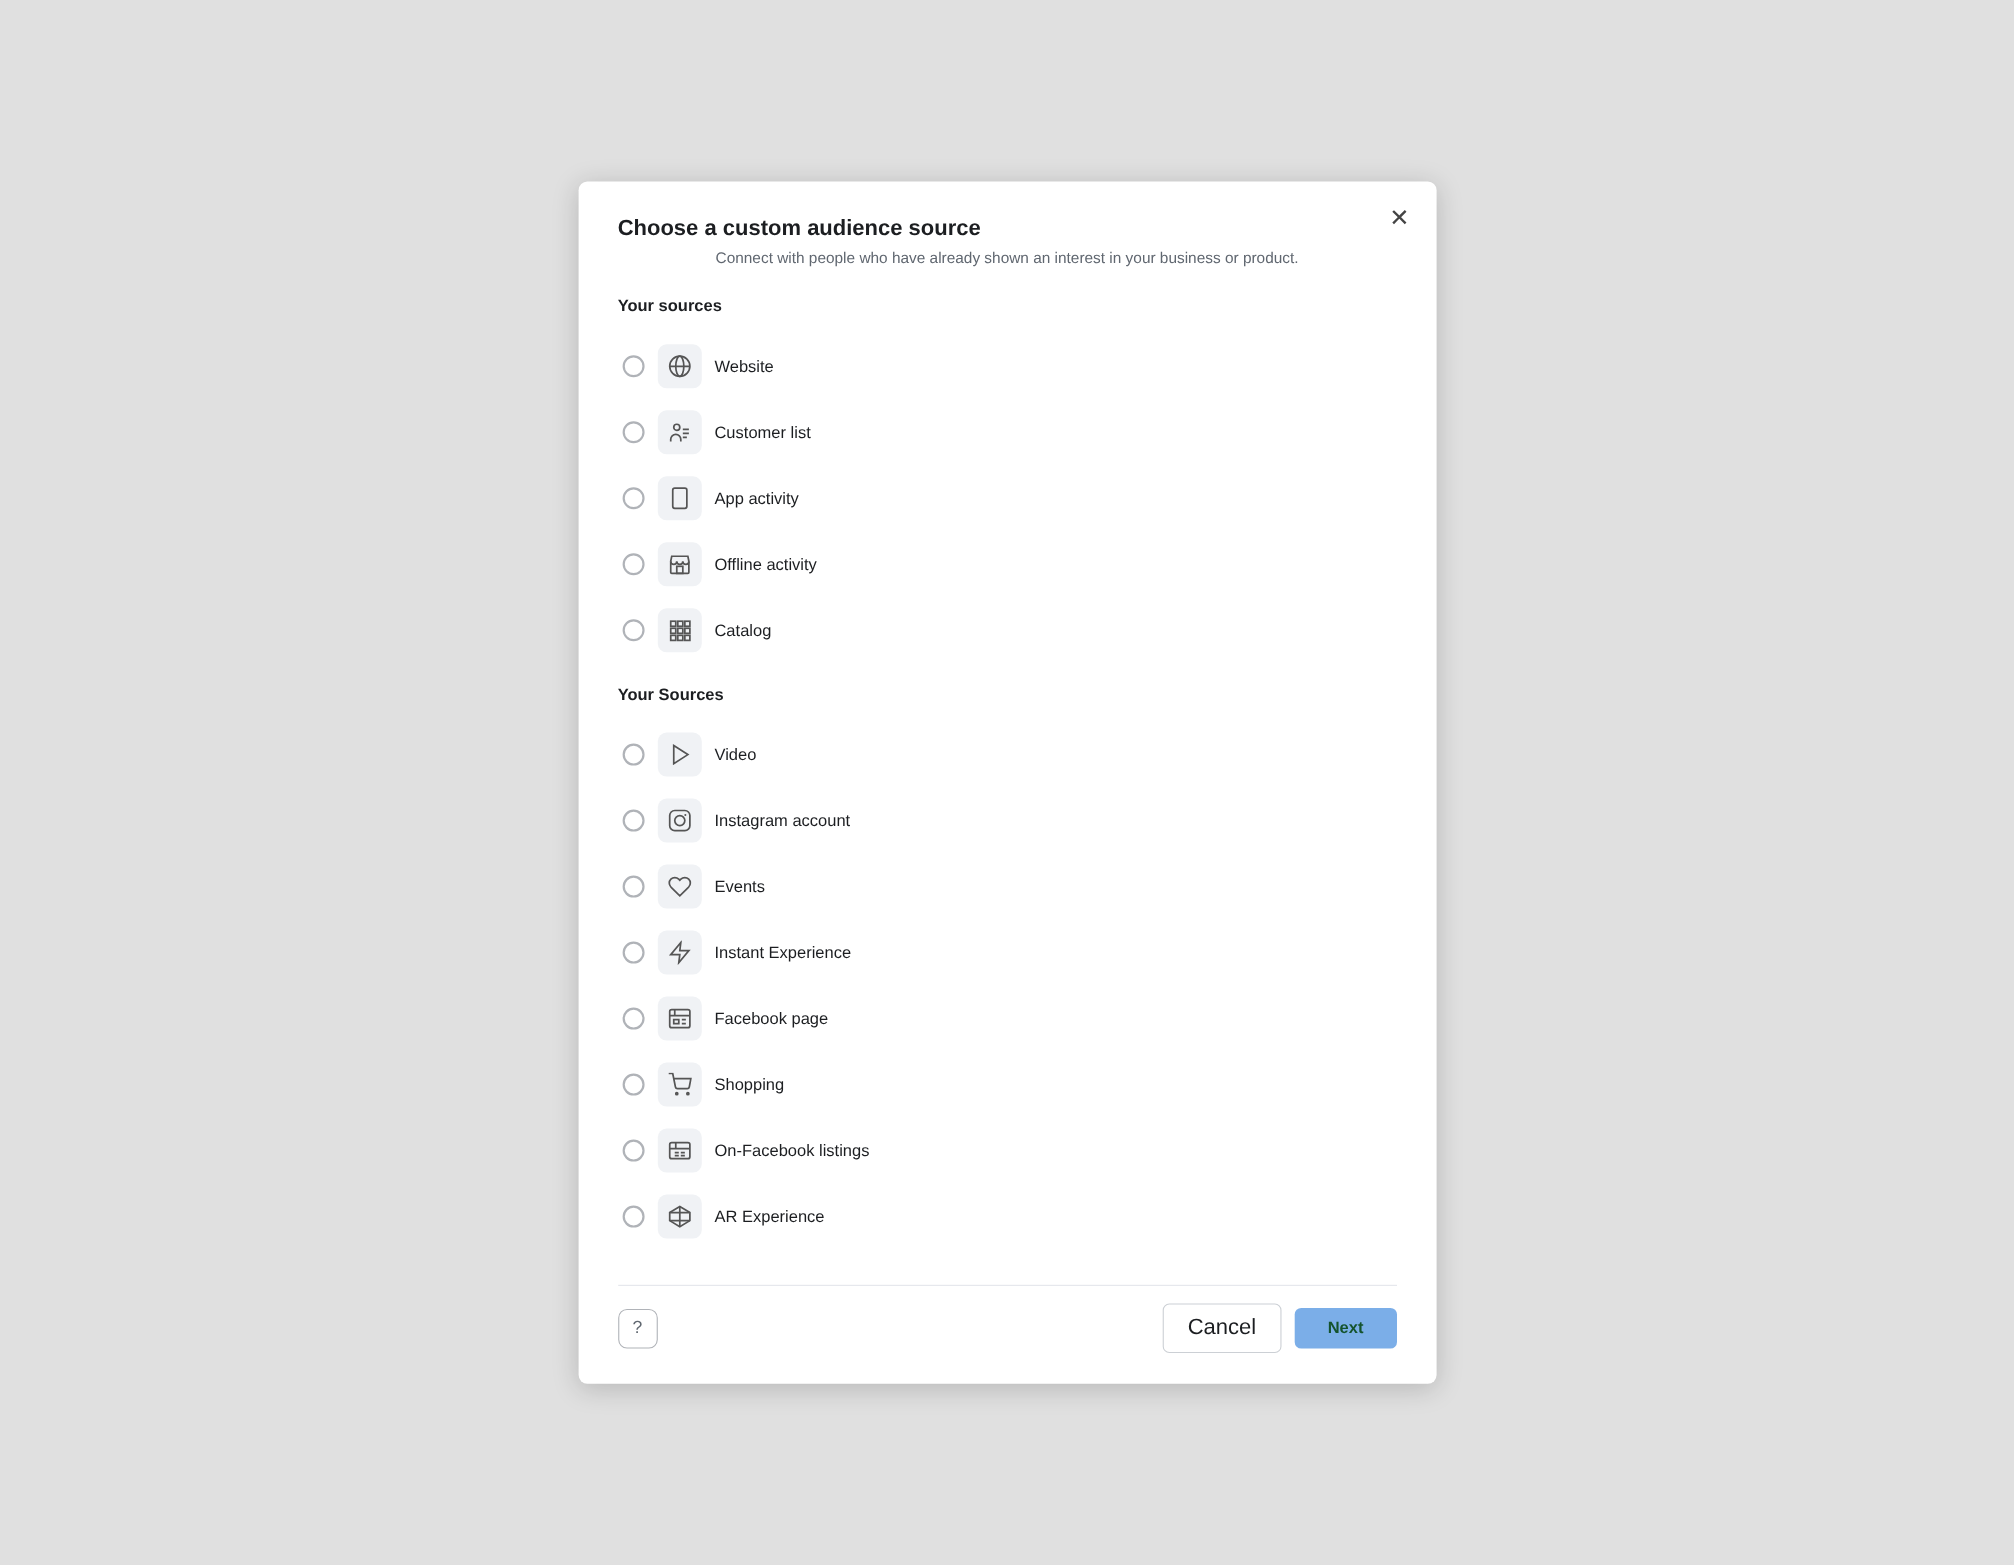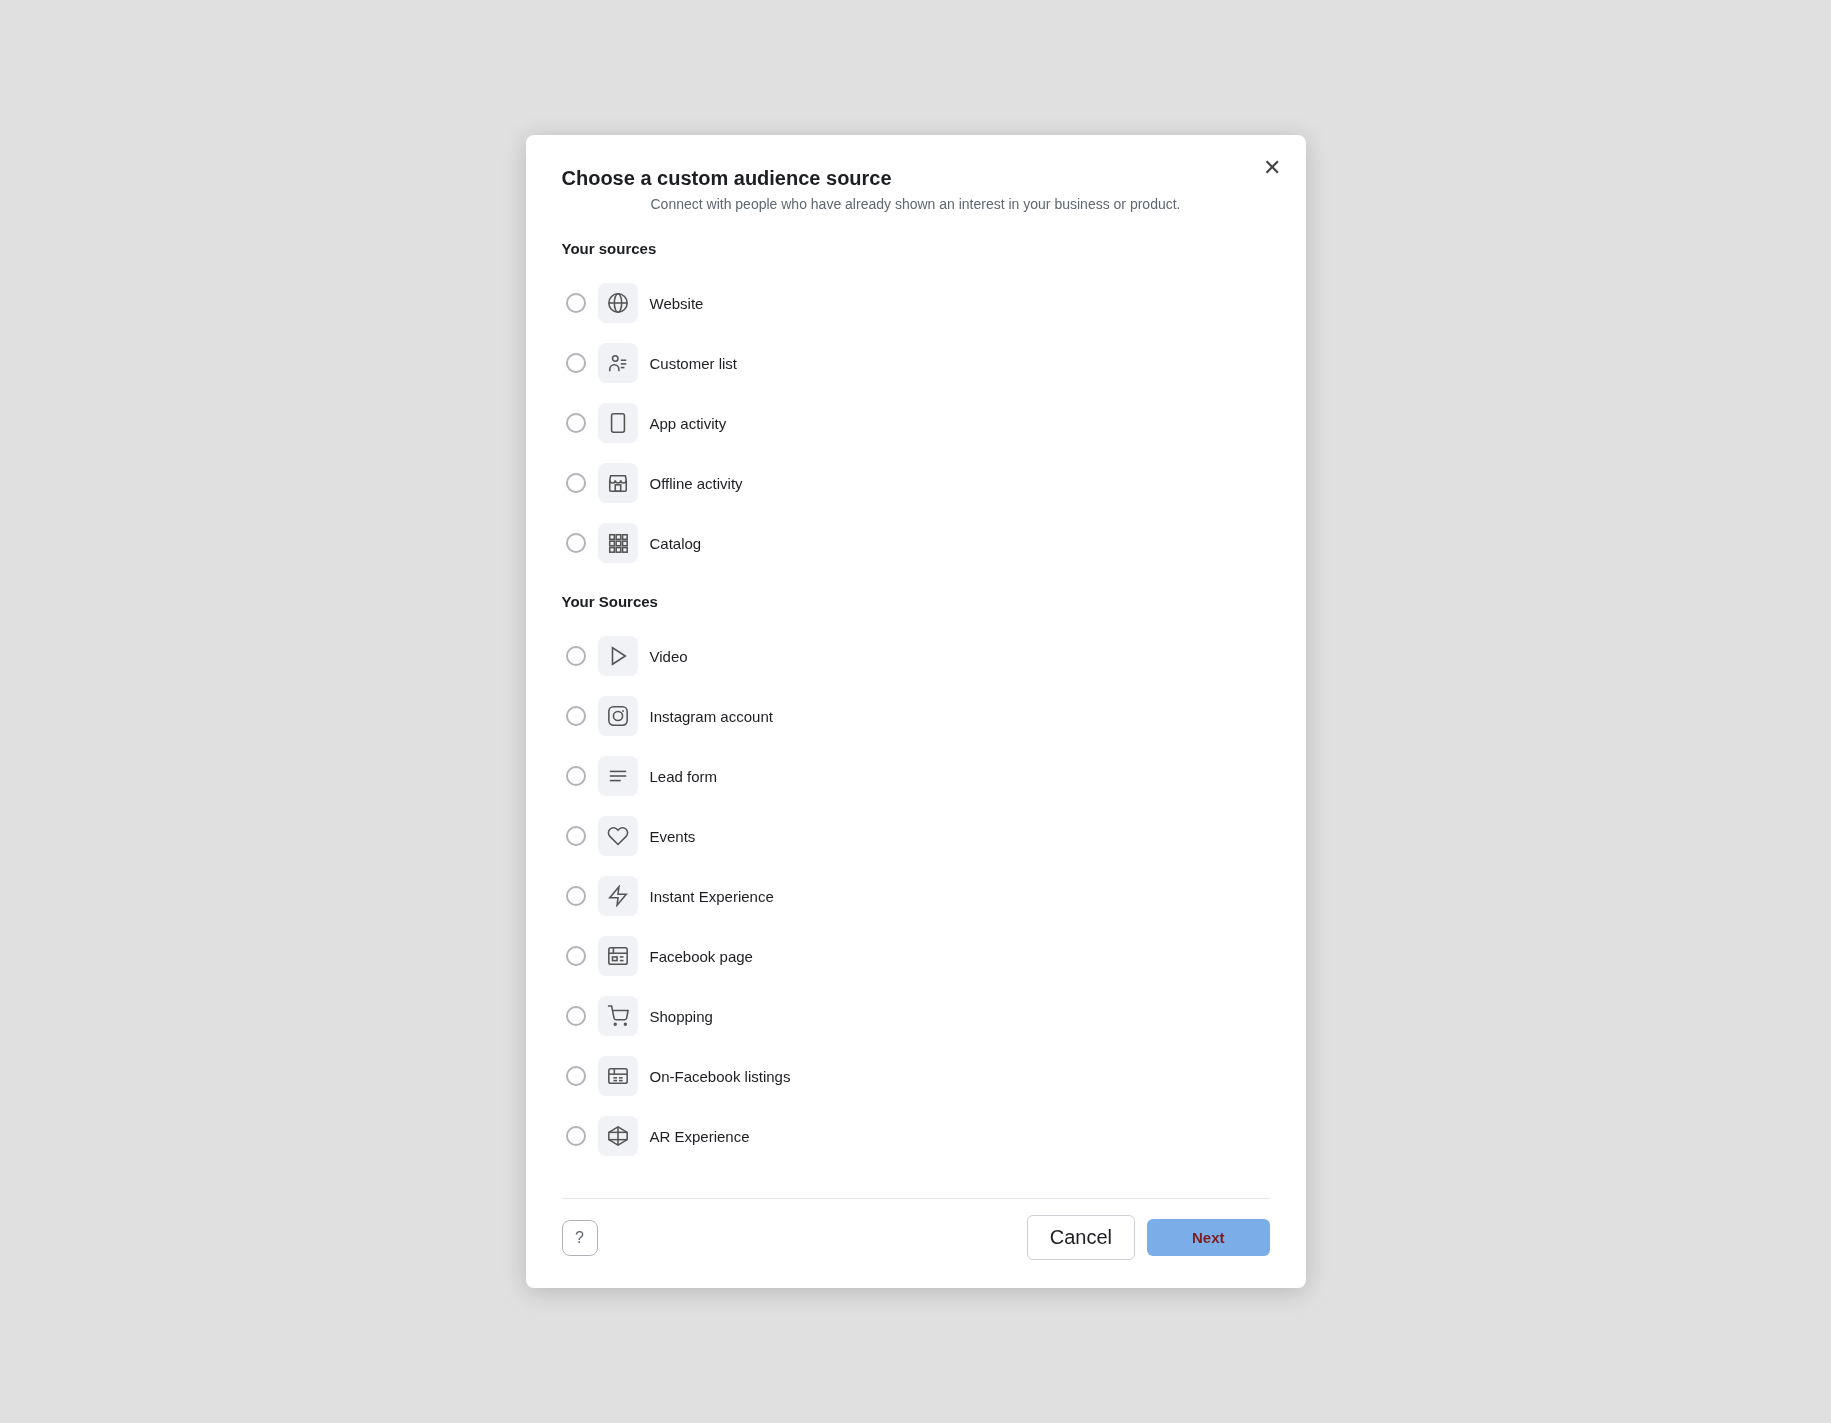--- a/index.html
+++ b/index.html
@@ -125,25 +125,25 @@
       border-radius: 6px;
       border: 1.5px solid #ccd0d5;
       background: #fff;
       font-size: 20px;
       color: #1c1e21;
       cursor: pointer;
       font-weight: 500;
       text-align: right;
     }
     .next-btn {
-      padding: 10px 45px;
+      padding: 10px 30px;
       border-radius: 6px;
       border: none;
       background: #7baee8;
-      color: #7f1d1d;
+      color: #14532d;
       font-size: 15px;
       font-weight: 600;
       cursor: pointer;
     }
   </style>
 </head>
 <body>
 
 <div class="dialog">
   <div class="dialog-title">Choose a custom audience source</div>
@@ -242,31 +242,20 @@
       <div class="icon-box">
         <svg viewBox="0 0 24 24" fill="none" stroke="#555" stroke-width="1.7">
           <rect x="2" y="2" width="20" height="20" rx="5" ry="5"></rect>
           <circle cx="12" cy="12" r="5"></circle>
           <circle cx="17.5" cy="6.5" r="1" fill="#555" stroke="none"></circle>
         </svg>
       </div>
       <span class="option-label">Instagram account</span>
     </div>
 
-    <div class="option-item">
-      <div class="radio-circle"></div>
-      <div class="icon-box">
-        <svg viewBox="0 0 24 24" fill="none" stroke="#555" stroke-width="1.7">
-          <line x1="3" y1="7" x2="21" y2="7"></line>
-          <line x1="3" y1="12" x2="21" y2="12"></line>
-          <line x1="3" y1="17" x2="15" y2="17"></line>
-        </svg>
-      </div>
-      <span class="option-label">Lead form</span>
-    </div>
 
     <div class="option-item">
       <div class="radio-circle"></div>
       <div class="icon-box">
         <svg viewBox="0 0 24 24" fill="none" stroke="#555" stroke-width="1.7">
           <path d="M20.84 4.61a5.5 5.5 0 0 0-7.78 0L12 5.67l-1.06-1.06a5.5 5.5 0 0 0-7.78 7.78l1.06 1.06L12 21.23l7.78-7.78 1.06-1.06a5.5 5.5 0 0 0 0-7.78z"></path>
         </svg>
       </div>
       <span class="option-label">Events</span>
     </div>

